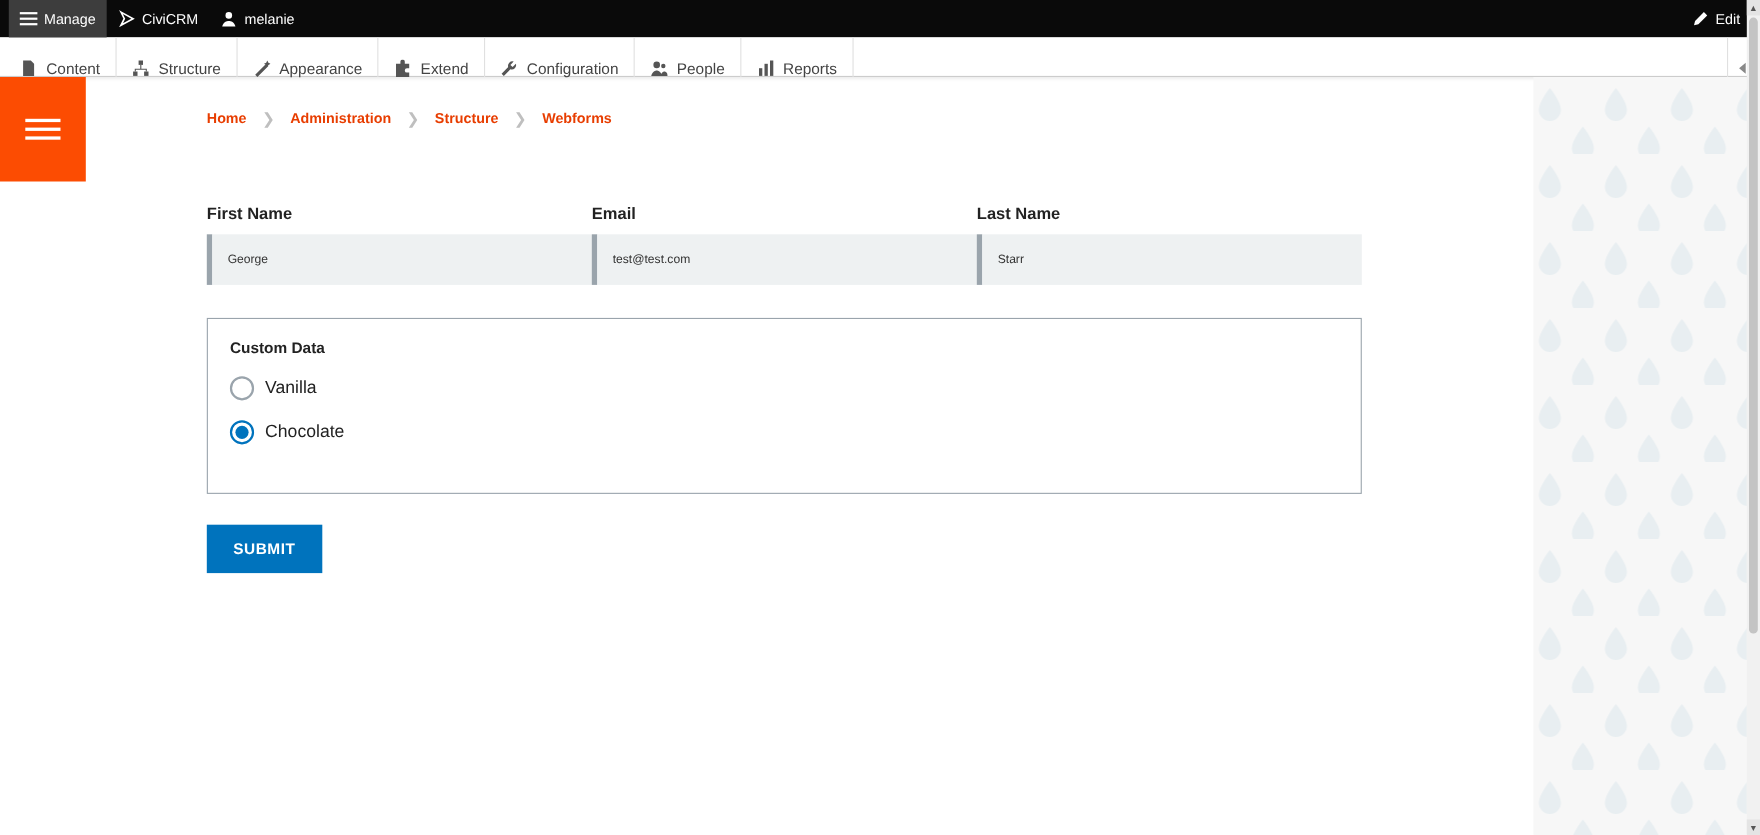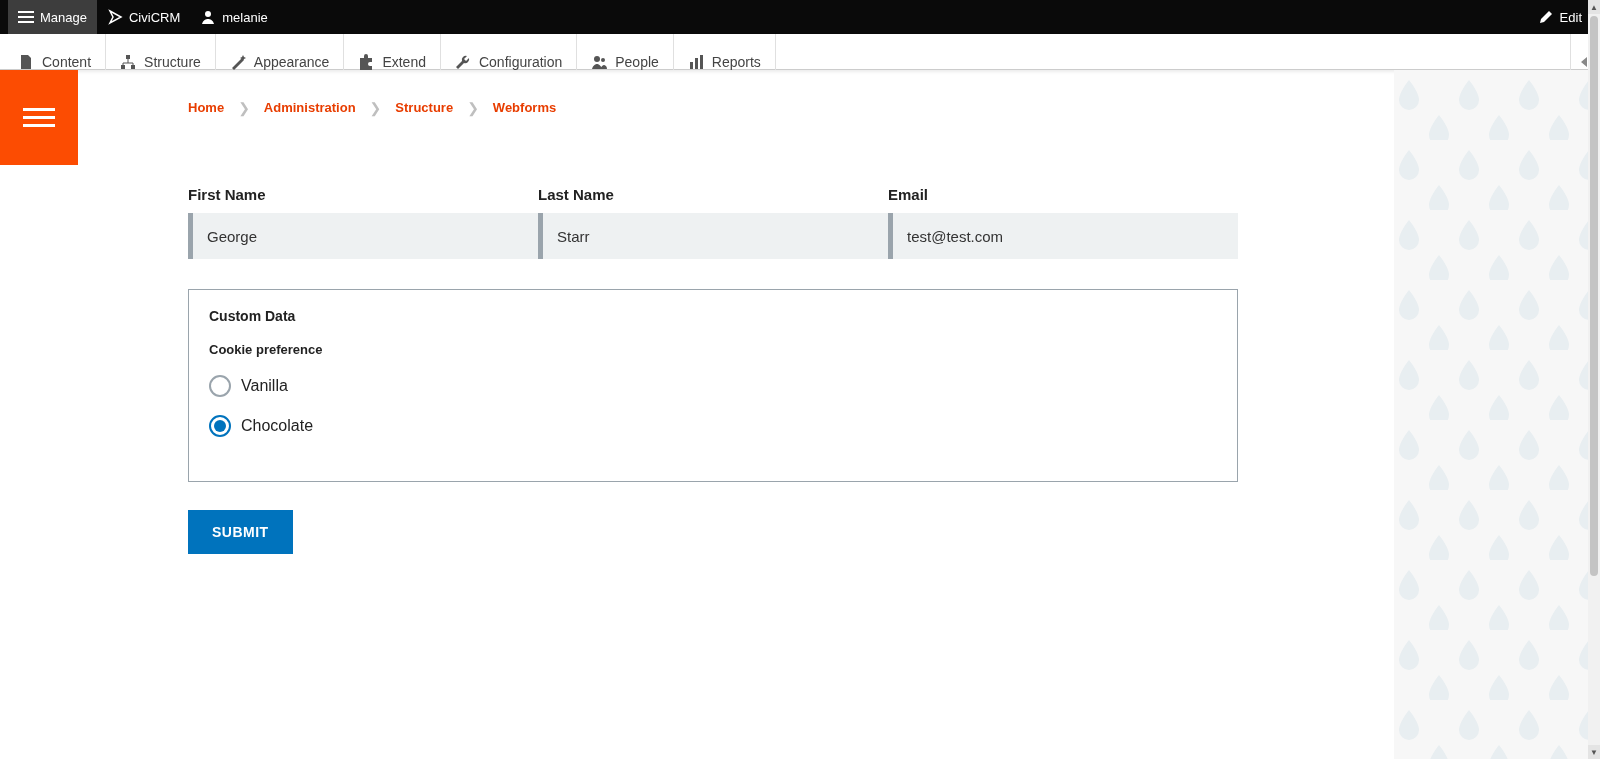--- a/index.html
+++ b/index.html
@@ -35,21 +35,21 @@
     .bc .sep { color:#bfbfbf; font-size:14px; font-weight:400; }
 
     h1 { font-weight:800; font-size:52px; line-height:1.2; margin-top:32px; letter-spacing:-0.5px; color:#1a1a1a; max-width: 1000px; }
     h1 em { font-style: italic; }
 
     .form { margin-top: 70px; max-width: 1050px; }
     .row3 { display:flex; }
     .field { flex:1; }
     .field label { display:block; font-size:15px; font-weight:700; color:#222; margin-bottom:10px; }
     .field .inputwrap { border-left:5px solid #9aa4ac; }
-    .field input { width:100%; height:46px; background:#eef1f2; border:0; padding:0 14px; font-size:15px; color:#333; outline:none; }
+    .field input { width:100%; height:46px; background:#eef1f2; border:0; padding:0 14px; font-size:11px; color:#333; outline:none; }
 
     fieldset.custom { margin-top:30px; border:1px solid #9aa4ac; padding: 18px 20px 26px; }
     fieldset.custom .legendlike { font-weight:700; font-size:14px; color:#222; margin-bottom:18px; }
     fieldset.custom .grplabel { font-weight:700; font-size:13px; color:#222; margin-bottom:18px; }
     .radio { display:flex; align-items:center; gap:10px; margin-bottom:18px; cursor:pointer; }
     .radio .r { width:22px; height:22px; border:2px solid #9aa4ac; border-radius:50%; display:flex; align-items:center; justify-content:center; }
     .radio.checked .r { border-color:#0073bd; }
     .radio.checked .r::after { content:""; width:12px; height:12px; background:#0073bd; border-radius:50%; }
     .radio span { font-size:16px; color:#222; }
 
@@ -209,32 +209,31 @@
   </div>
 
 
   <div class="form">
     <div class="row3">
       <div class="field">
         <label>First Name</label>
         <div class="inputwrap"><input value="George" style=""></div>
       </div>
       <div class="field">
+        <label>Email</label>
+        <div class="inputwrap"><input value="test@test.com" style=""></div>
+      </div>
+      <div class="field">
         <label>Last Name</label>
         <div class="inputwrap"><input value="Starr" style=""></div>
       </div>
-      <div class="field">
-        <label>Email</label>
-        <div class="inputwrap"><input value="test@test.com" style=""></div>
-      </div>
     </div>
 
     <fieldset class="custom">
       <div class="legendlike">Custom Data</div>
-      <div class="grplabel">Cookie preference</div>
       <div class="radio">
         <div class="r"></div>
         <span>Vanilla</span>
       </div>
       <div class="radio checked">
         <div class="r"></div>
         <span>Chocolate</span>
       </div>
     </fieldset>
 

